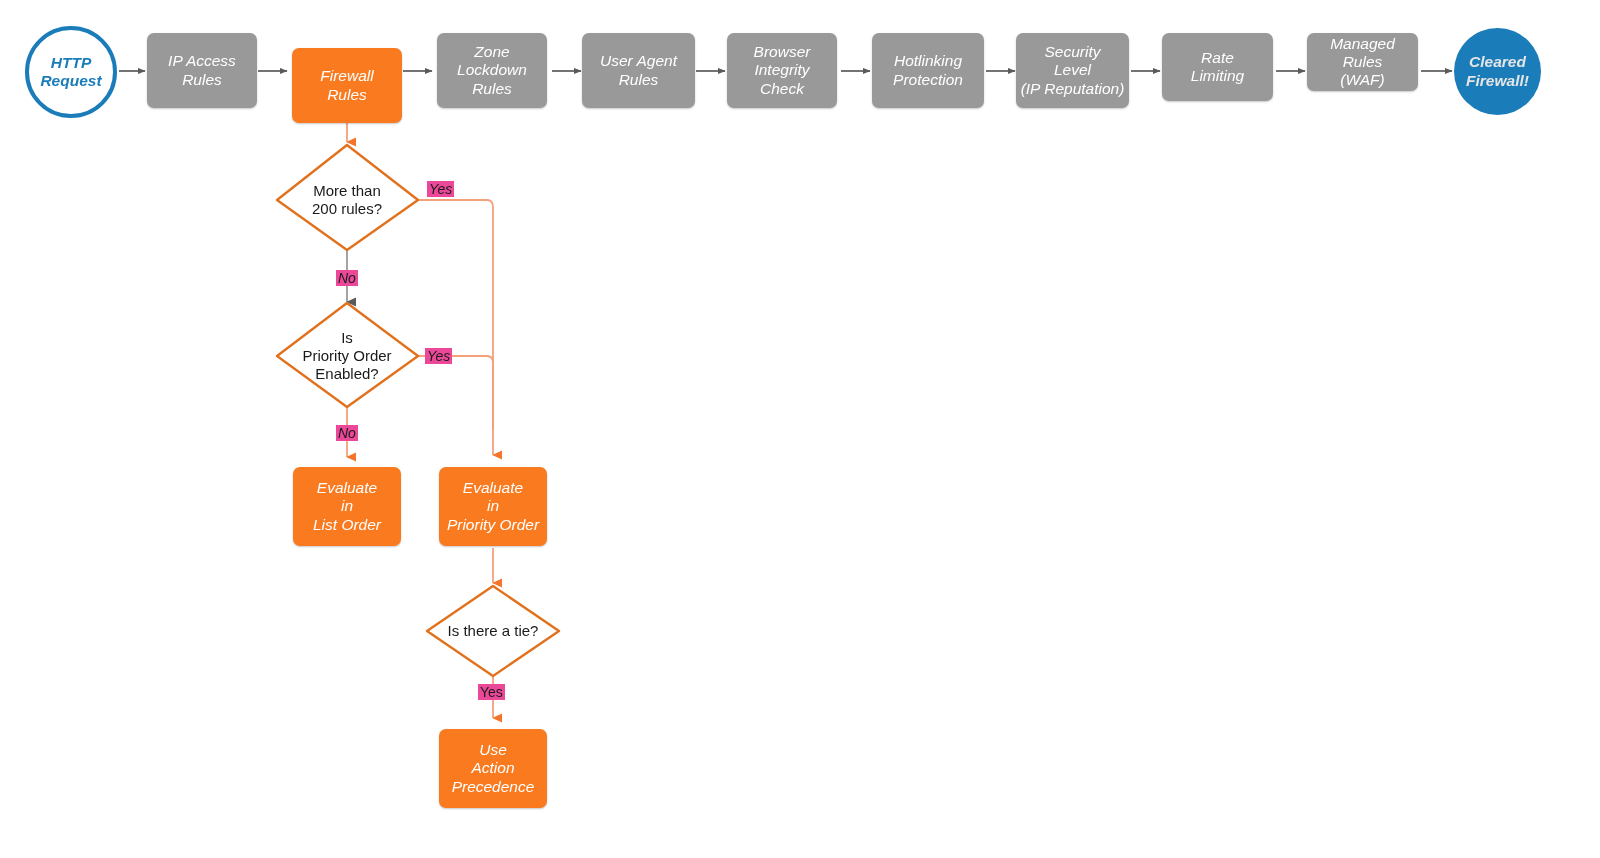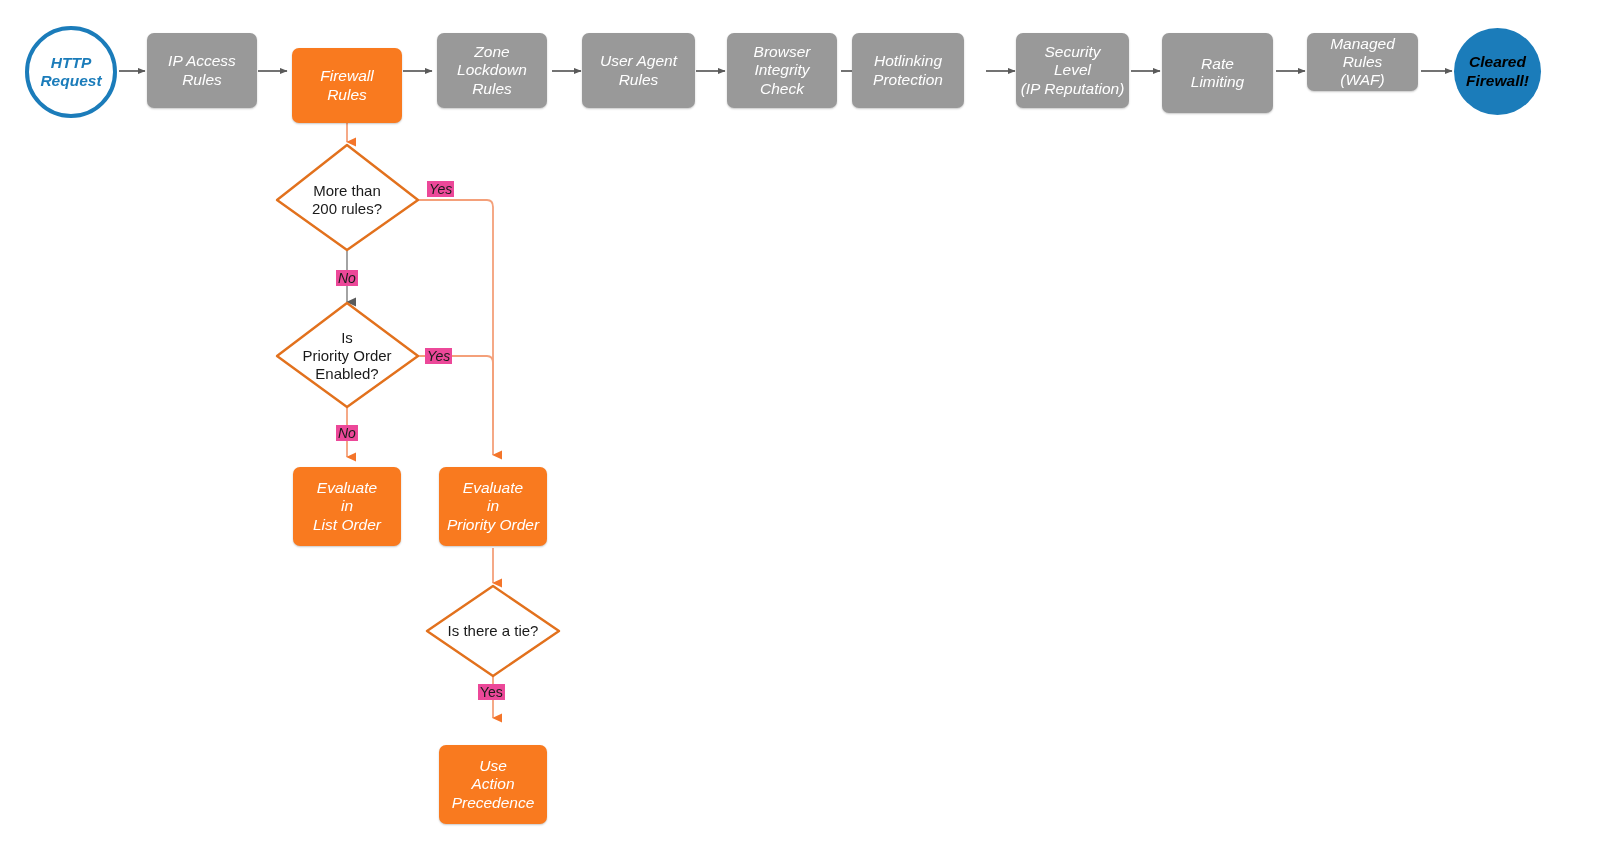--- a/index.html
+++ b/index.html
@@ -51,21 +51,21 @@
     font-weight: bold;
     text-align: center;
   }
   .term-open {
     background: #ffffff;
     border: 4px solid #1b7cba;
     color: #1b7cba;
   }
   .term-filled {
     background: #1b7cba;
-    color: #000000;
+    color: #e5e5e5;
   }
   .decision-label {
     position: absolute;
     display: flex;
     align-items: center;
     justify-content: center;
     text-align: center;
     line-height: 1.2;
     font-size: 15px;
     color: #1a1a1a;
@@ -156,28 +156,28 @@
 Lockdown
 Rules</div>
 
   <div class="node proc proc-gray" style="left:582px; top:33px; width:113px; height:75px;">User Agent
 Rules</div>
 
   <div class="node proc proc-gray" style="left:727px; top:33px; width:110px; height:75px;">Browser
 Integrity
 Check</div>
 
-  <div class="node proc proc-gray" style="left:852px; top:33px; width:112px; height:75px;">Hotlinking
+  <div class="node proc proc-gray" style="left:872px; top:33px; width:112px; height:75px;">Hotlinking
 Protection</div>
 
   <div class="node proc proc-gray" style="left:1016px; top:33px; width:113px; height:75px;">Security
 Level
 (IP Reputation)</div>
 
-  <div class="node proc proc-gray" style="left:1162px; top:33px; width:111px; height:80px;">Rate
+  <div class="node proc proc-gray" style="left:1162px; top:33px; width:111px; height:68px;">Rate
 Limiting</div>
 
   <div class="node proc proc-gray" style="left:1307px; top:33px; width:111px; height:58px;">Managed
 Rules
 (WAF)</div>
 
   <div class="node terminator term-filled" style="left:1454px; top:28px; width:87px; height:87px;">Cleared
 Firewall!</div>
 
   <div class="decision-label" style="left:277px; top:172px; width:140px; height:56px;">More than
@@ -190,21 +190,21 @@
   <div class="decision-label" style="left:423px; top:618px; width:140px; height:26px;">Is there a tie?</div>
 
   <div class="node proc proc-orange" style="left:293px; top:467px; width:108px; height:79px;">Evaluate
 in
 List Order</div>
 
   <div class="node proc proc-orange" style="left:439px; top:467px; width:108px; height:79px;">Evaluate
 in
 Priority Order</div>
 
-  <div class="node proc proc-orange" style="left:439px; top:729px; width:108px; height:79px;margin-top:16px;">Use
+  <div class="node proc proc-orange" style="left:439px; top:729px; width:108px; height:79px;">Use
 Action
 Precedence</div>
 
   <div class="edge-label ital" style="left:427px; top:181px;">Yes</div>
 
   <div class="edge-label ital" style="left:336px; top:270px;">No</div>
 
   <div class="edge-label ital" style="left:425px; top:348px;">Yes</div>
 
   <div class="edge-label ital" style="left:336px; top:425px;">No</div>

